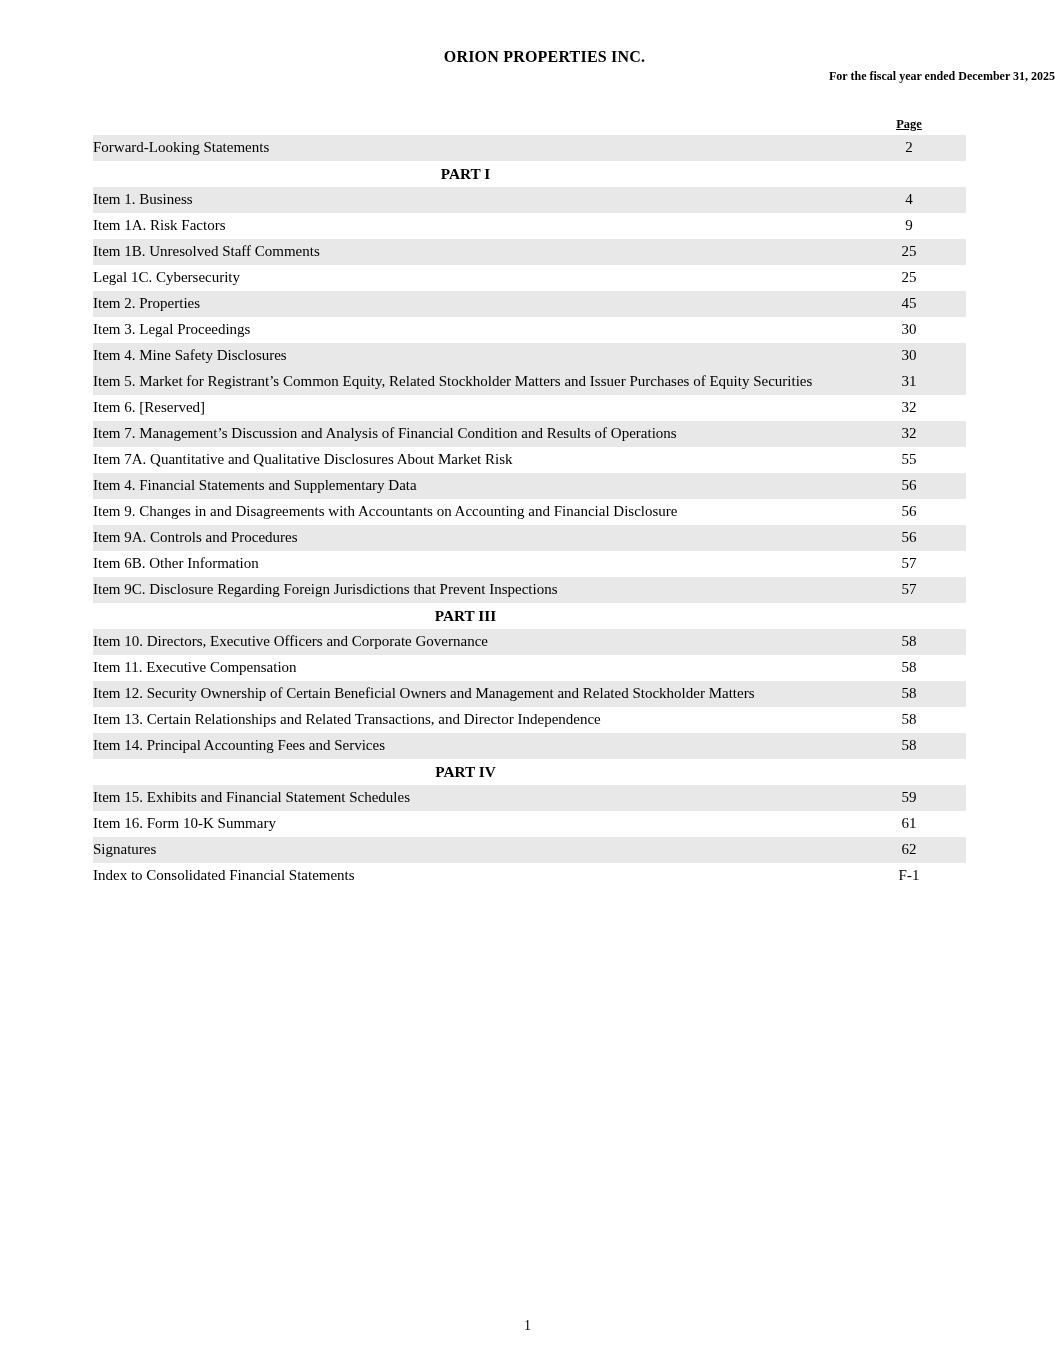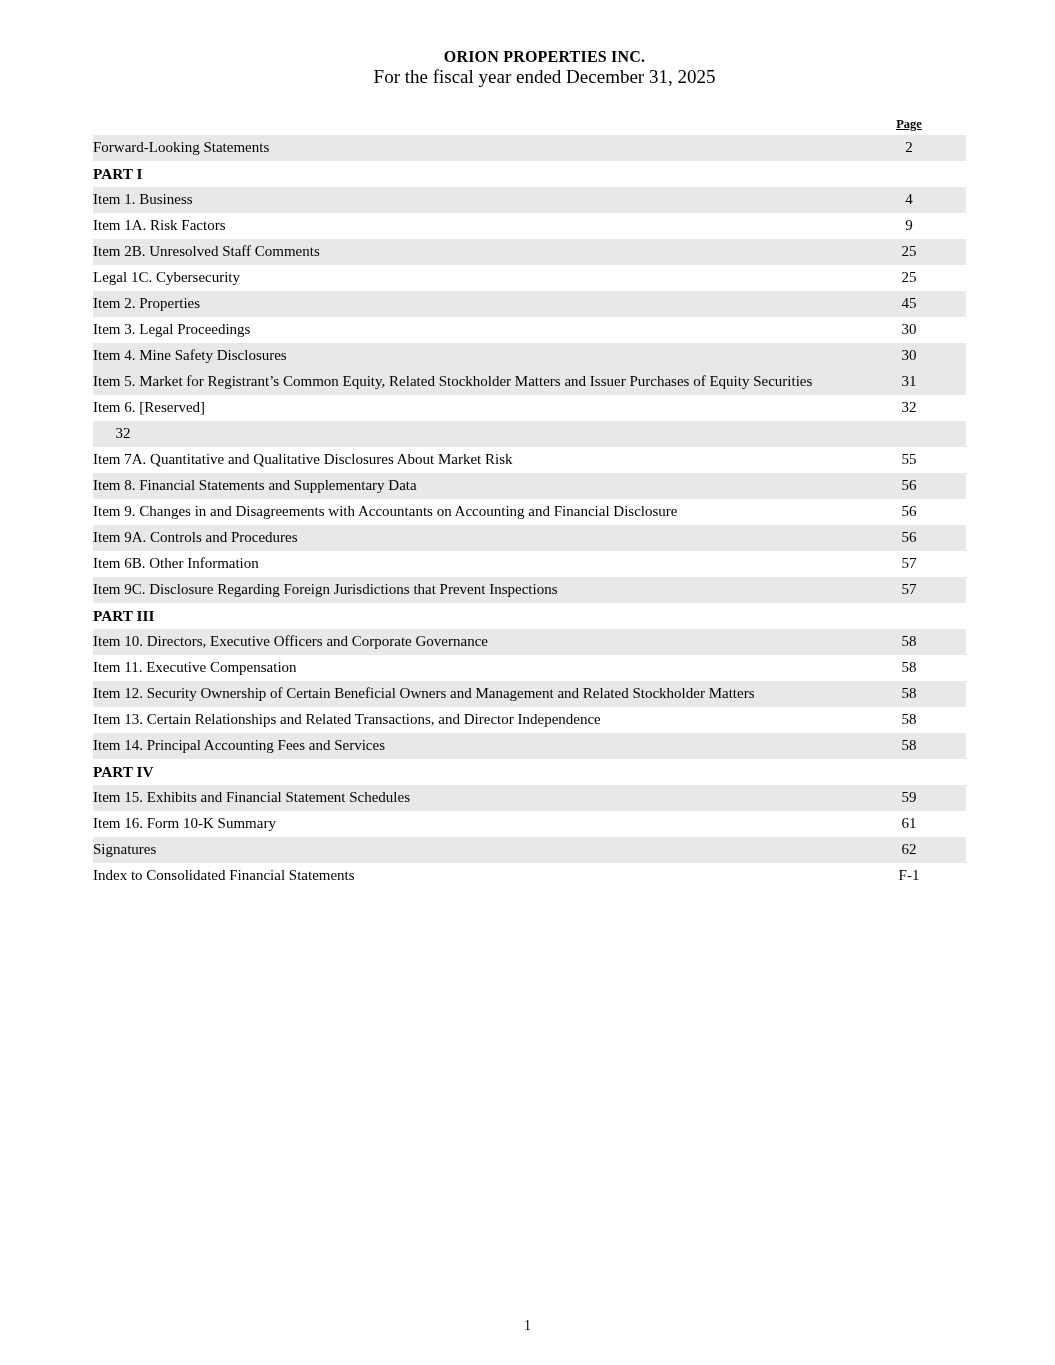--- a/index.html
+++ b/index.html
@@ -22,24 +22,25 @@
     text-align: center;
     padding-left: 34px;
   }
   .company-name {
     font-size: 16px;
     font-weight: 700;
     letter-spacing: 0.2px;
     line-height: 19px;
   }
   .fiscal-period {
-    font-size: 19px;
-    font-weight: 400;
+    font-size: 12px;
+    font-weight: 700;
     line-height: 17px;
     margin-top: 2px;
+    text-align: right;
   }
 
   .toc {
     position: absolute;
     left: 93px;
     top: 112px;
     width: 873px;
     font-size: 15px;
   }
   .page-col-header {
@@ -67,20 +68,21 @@
     min-height: 26px;
   }
   .toc-row.shaded { background: var(--shade); }
   .toc-label {
     flex: 1 1 auto;
     padding-right: 41px;
   }
   .toc-row.part .toc-label {
     font-weight: 700;
     font-size: 15.3px;
+    text-align: center;
   }
   .toc-page {
     flex: 0 0 60px;
     width: 60px;
     margin-right: 27px;
     text-align: center;
   }
 
   .page-footer {
     position: absolute;
@@ -117,21 +119,21 @@
         </div>
         <div class="toc-row shaded">
           <span class="toc-label">Item 1. Business</span>
           <span class="toc-page">4</span>
         </div>
         <div class="toc-row">
           <span class="toc-label">Item 1A. Risk Factors</span>
           <span class="toc-page">9</span>
         </div>
         <div class="toc-row shaded">
-          <span class="toc-label">Item 2B. Unresolved Staff Comments</span>
+          <span class="toc-label">Item 1B. Unresolved Staff Comments</span>
           <span class="toc-page">25</span>
         </div>
         <div class="toc-row">
           <span class="toc-label">Legal 1C. Cybersecurity</span>
           <span class="toc-page">25</span>
         </div>
         <div class="toc-row shaded">
           <span class="toc-label">Item 2. Properties</span>
           <span class="toc-page">45</span>
         </div>
@@ -145,28 +147,29 @@
         </div>
         <div class="toc-row shaded">
           <span class="toc-label">Item 5. Market for Registrant’s Common Equity, Related Stockholder Matters and Issuer Purchases of Equity Securities</span>
           <span class="toc-page">31</span>
         </div>
         <div class="toc-row">
           <span class="toc-label">Item 6. [Reserved]</span>
           <span class="toc-page">32</span>
         </div>
         <div class="toc-row shaded">
+          <span class="toc-label">Item 7. Management’s Discussion and Analysis of Financial Condition and Results of Operations</span>
           <span class="toc-page">32</span>
         </div>
         <div class="toc-row">
           <span class="toc-label">Item 7A. Quantitative and Qualitative Disclosures About Market Risk</span>
           <span class="toc-page">55</span>
         </div>
         <div class="toc-row shaded">
-          <span class="toc-label">Item 8. Financial Statements and Supplementary Data</span>
+          <span class="toc-label">Item 4. Financial Statements and Supplementary Data</span>
           <span class="toc-page">56</span>
         </div>
         <div class="toc-row">
           <span class="toc-label">Item 9. Changes in and Disagreements with Accountants on Accounting and Financial Disclosure</span>
           <span class="toc-page">56</span>
         </div>
         <div class="toc-row shaded">
           <span class="toc-label">Item 9A. Controls and Procedures</span>
           <span class="toc-page">56</span>
         </div>

